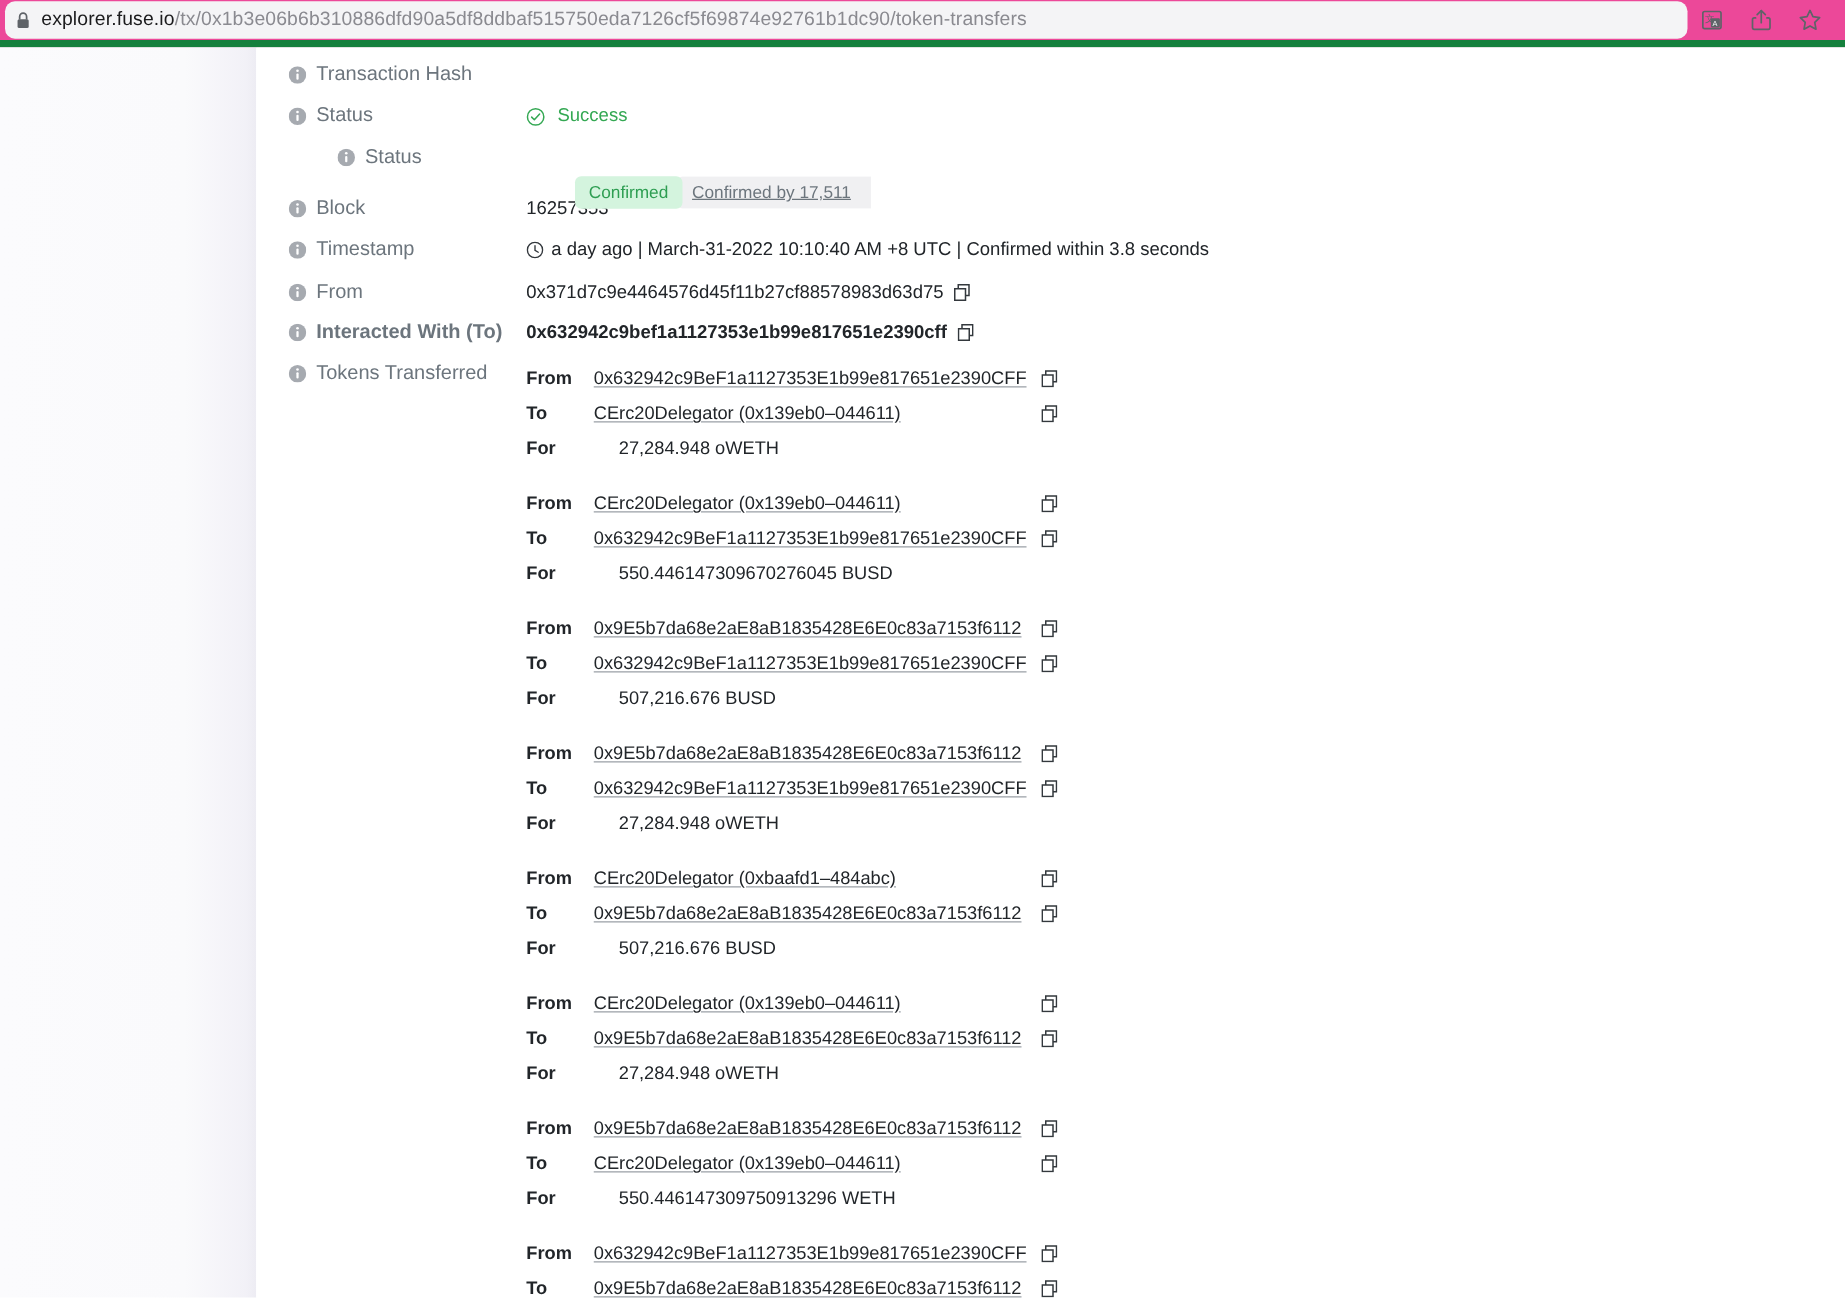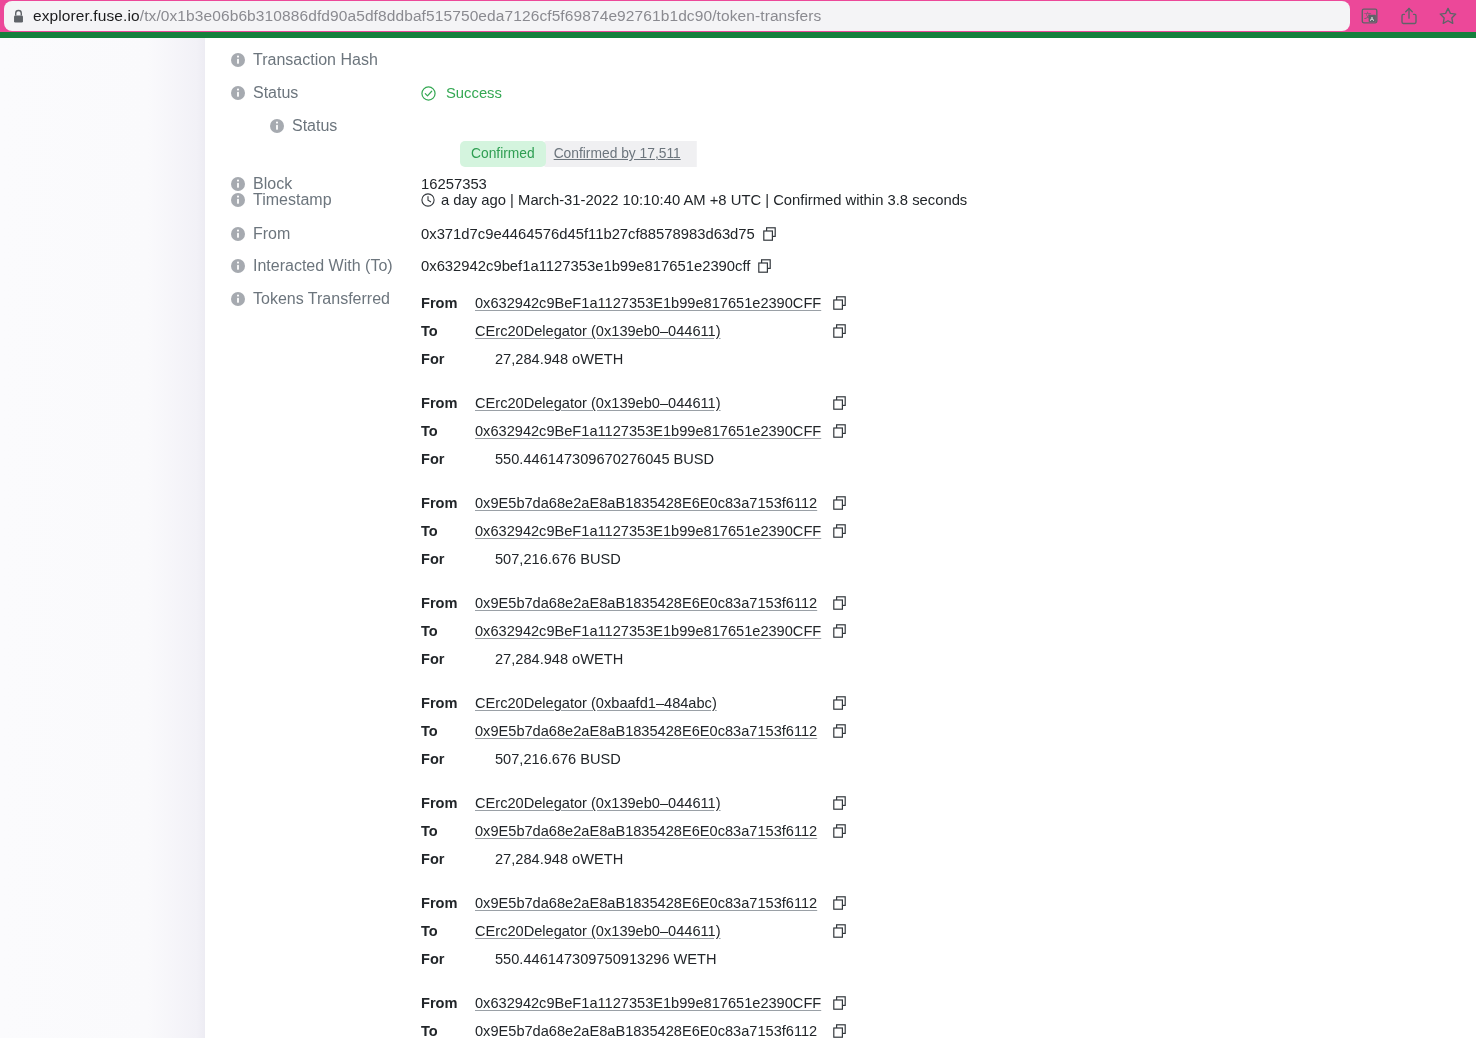--- a/index.html
+++ b/index.html
@@ -67,24 +67,24 @@
   }
   .info-icon { width: 14px; height: 14px; margin-top: 3px; flex: 0 0 auto; }
   .row-value {
     font-size: 14.8px; color: #212529; line-height: 20px;
     display: flex; align-items: center; flex-wrap: wrap;
   }
 
   .r-hash   { position: absolute; top: 12px;  left: 0; width: 100%; }
   .r-result { position: absolute; top: 45px;  left: 0; width: 100%; }
   .r-status { position: absolute; top: 78px;  left: 0; width: 100%; padding-left: 39px; }
-  .r-block  { position: absolute; top: 136px; left: 0; width: 100%; align-items: center; }
+  .r-block  { position: absolute; top: 119px; left: 0; width: 100%; align-items: center; }
   .r-time   { position: absolute; top: 152px; left: 0; width: 100%; }
   .r-from   { position: absolute; top: 186px; left: 0; width: 100%; }
-  .r-to     { position: absolute; top: 218px; left: 0; width: 100%; }
+  .r-to     { position: absolute; top: 218px; left: 0; width: 100%; font-weight: bold; }
   .r-tokens { position: absolute; top: 251px; left: 0; width: 100%; }
 
   .copy-icon { width: 13px; height: 14px; margin-left: 8px; cursor: pointer; flex: 0 0 auto; }
 
   .success { color: #34a853; display: flex; align-items: center; gap: 10px; font-size: 14.8px; }
   .check-icon { width: 15px; height: 15px; }
 
   
   .status-wrap { display: flex; align-items: stretch; height: 26px; margin-top: 25px; }
   .badge-confirmed {

